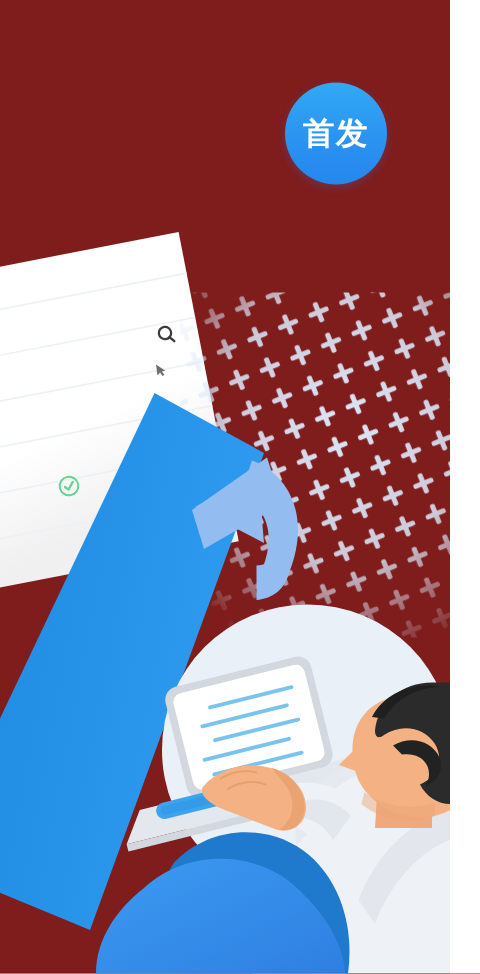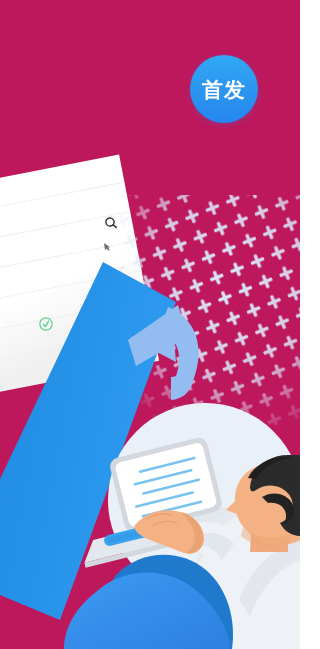--- a/index.html
+++ b/index.html
@@ -3,21 +3,21 @@
 <meta charset="utf-8">
 <style>
   html,body{margin:0;padding:0;}
   body{
     width:300px;height:649px;
     background:#ffffff;
     font-family:"Liberation Sans","DejaVu Sans",sans-serif;
     overflow:hidden;
     position:relative;
   }
-  #stage{position:absolute;inset:0;width:300px;height:649px;overflow:hidden;background:#be185d;}
+  #stage{position:absolute;inset:0;width:300px;height:649px;overflow:hidden;background:#7f1d1d;}
 
   
   #badge{
     position:absolute;left:190px;top:55px;width:68px;height:68px;
     border-radius:50%;
     background:linear-gradient(180deg,#31a9f5 0%,#2b93f0 55%,#2487ee 100%);
     display:flex;align-items:center;justify-content:center;
     box-shadow:0 2px 6px rgba(40,130,230,.22);
   }
   #badge .txt{

